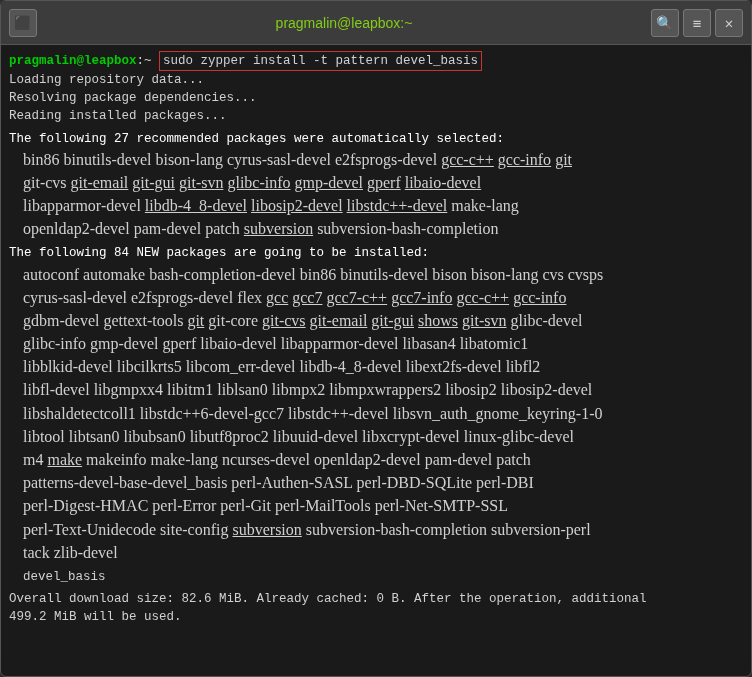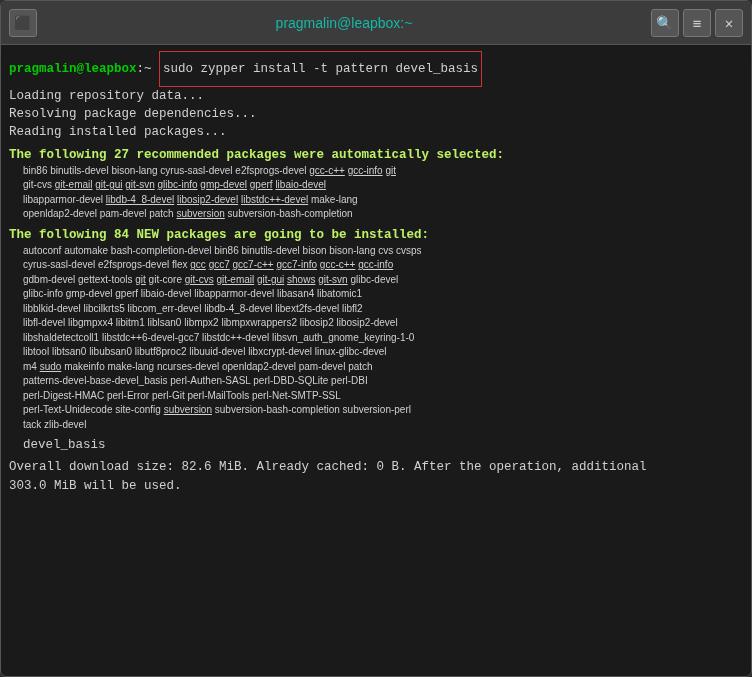--- a/index.html
+++ b/index.html
@@ -37,21 +37,21 @@
       background: #555;
       border: 1px solid #777;
       border-radius: 3px;
       display: flex;
       align-items: center;
       justify-content: center;
       color: #ccc;
       font-size: 14px;
     }
     .title-bar-title {
-      color: #14b8a6;
+      color: #84cc16;
       font-size: 14px;
       font-family: sans-serif;
     }
     .title-bar-buttons {
       display: flex;
       gap: 4px;
     }
     .title-bar-btn {
       width: 28px;
       height: 28px;
@@ -83,27 +83,27 @@
     }
     .prompt-user {
       color: #00cc00;
       font-weight: bold;
     }
     .prompt-tilde {
       color: #d0d0d0;
     }
     .underline { text-decoration: underline; }
     .section-header {
-      color: #bef264;
-      font-weight: bold;
+      color: #ffffff;
+      font-weight: normal;
     }
     .indent { padding-left: 14px; }
     pre {
-      font-family: Liberation Sans, sans-serif;
-      font-size: 10px;
+      font-family: Liberation Serif, serif;
+      font-size: 16px;
       line-height: 1.45;
       white-space: pre-wrap;
       word-break: break-all;
       color: #d0d0d0;
     }
   </style>
 </head>
 <body>
 
 <div class="terminal-window">
@@ -123,21 +123,21 @@
         <span>✕</span>
       </div>
     </div>
   </div>
   <div class="terminal-body">
 
     <div class="prompt-line">
       <span class="prompt-user"><span>pragmalin@leapbox</span></span>
         <span class="prompt-tilde">:~&nbsp;</span>
         <span class="prompt-tilde"></span>
-        <span style="border: 1.5px solid #cc3333; padding: 8px 3px; color: #d0d0d0; display:inline;"><span>sudo zypper install -t pattern devel_basis</span></span>
+        <span style="border: 1.5px solid #cc3333; padding: 0 3px; color: #d0d0d0; display:inline;"><span>sudo zypper install -t pattern devel_basis</span></span>
     </div>
 
     <div>
       <span>Loading repository data...</span>
     </div>
     <div>
       <span>Resolving package dependencies...</span>
     </div>
     <div>
       <span>Reading installed packages...</span>
@@ -157,33 +157,33 @@
       <span class="section-header">The following 84 NEW packages are going to be installed:</span>
     </div>
     <pre class="indent">autoconf automake bash-completion-devel bin86 binutils-devel bison bison-lang cvs cvsps
 cyrus-sasl-devel e2fsprogs-devel flex <span class="underline">gcc</span> <span class="underline">gcc7</span> <span class="underline">gcc7-c++</span> <span class="underline">gcc7-info</span> <span class="underline">gcc-c++</span> <span class="underline">gcc-info</span>
 gdbm-devel gettext-tools <span class="underline">git</span> git-core <span class="underline">git-cvs</span> <span class="underline">git-email</span> <span class="underline">git-gui</span> <span class="underline">shows</span> <span class="underline">git-svn</span> glibc-devel
 glibc-info gmp-devel gperf libaio-devel libapparmor-devel libasan4 libatomic1
 libblkid-devel libcilkrts5 libcom_err-devel libdb-4_8-devel libext2fs-devel libfl2
 libfl-devel libgmpxx4 libitm1 liblsan0 libmpx2 libmpxwrappers2 libosip2 libosip2-devel
 libshaldetectcoll1 libstdc++6-devel-gcc7 libstdc++-devel libsvn_auth_gnome_keyring-1-0
 libtool libtsan0 libubsan0 libutf8proc2 libuuid-devel libxcrypt-devel linux-glibc-devel
-m4 <span class="underline">sudo</span> makeinfo make-lang ncurses-devel openldap2-devel pam-devel patch
+m4 <span class="underline">make</span> makeinfo make-lang ncurses-devel openldap2-devel pam-devel patch
 patterns-devel-base-devel_basis perl-Authen-SASL perl-DBD-SQLite perl-DBI
 perl-Digest-HMAC perl-Error perl-Git perl-MailTools perl-Net-SMTP-SSL
 perl-Text-Unidecode site-config <span class="underline">subversion</span> subversion-bash-completion subversion-perl
 tack zlib-devel</pre>
     <div style="height:4px"></div>
 
     <div class="indent">
       <span>devel_basis</span>
     </div>
     <div style="height:4px"></div>
 
     <div>
       <span>Overall download size: 82.6 MiB. Already cached: 0 B. After the operation, additional</span>
     </div>
     <div>
-      <span>303.0 MiB will be used.</span>
+      <span>499.2 MiB will be used.</span>
     </div>
 
   </div>
 </div>
 
 </body></html>

